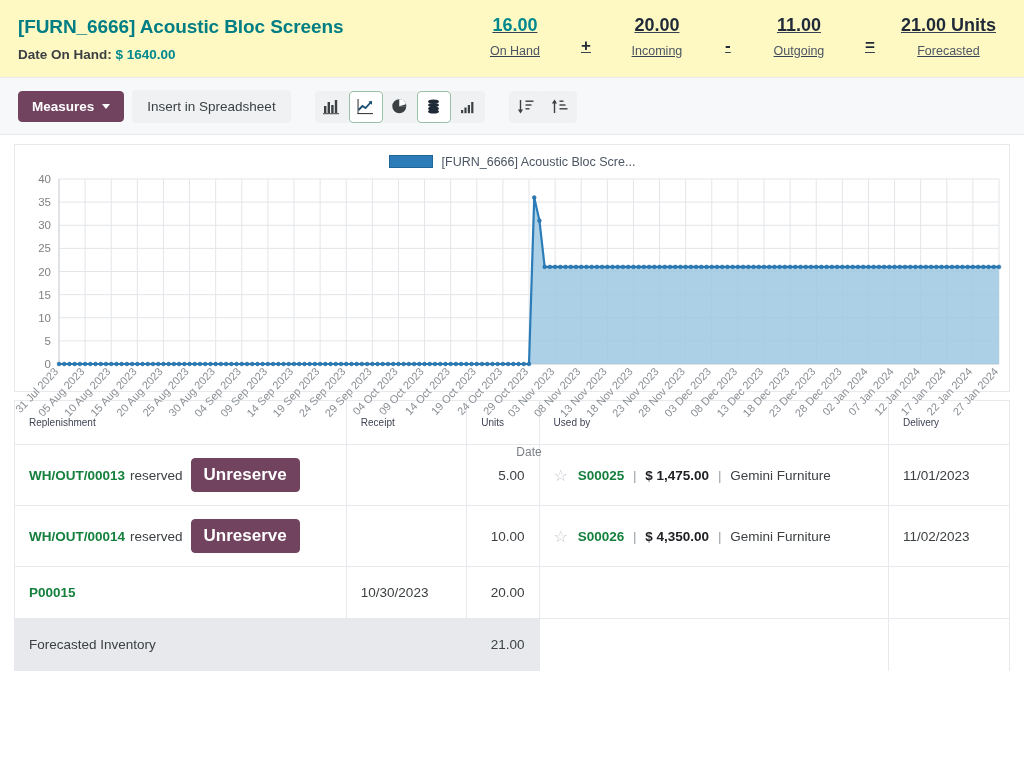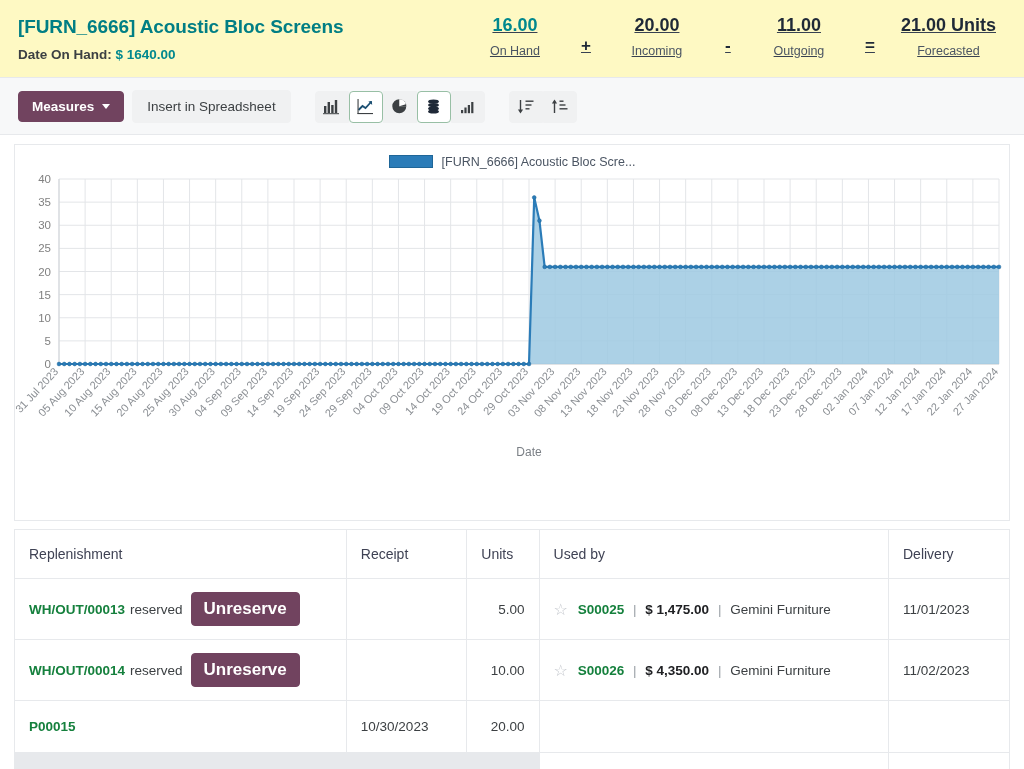--- a/index.html
+++ b/index.html
@@ -132,21 +132,21 @@
     border: 1px solid #98bfa5;
     border-radius: 4px;
   }
   .gap-sm { width: 8px; }
 
   
   .chart-card {
     margin: 9px 14px 0 14px;
     border: 1px solid #e7e9ec;
     background: #ffffff;
-    height: 377px;
+    height: 248px;
     position: relative;
   }
   .chart-legend {
     display: flex;
     align-items: center;
     justify-content: center;
     gap: 9px;
     padding-top: 9px;
     height: 24px;
   }
@@ -155,21 +155,21 @@
     background: #2b7cb8;
     border: 1px solid #1f6698;
   }
   .legend-label { font-size: 12.5px; color: #4b5563; }
   .chart-svg { display: block; }
 
   
   .tbl-wrap { margin: 8px 14px 0 14px; border: 1px solid #e7e9ec; border-bottom: none; }
   table.rep { width: 100%; border-collapse: collapse; table-layout: fixed; }
   table.rep th {
-    font-size: 14px;
+    font-size: 10px;
     font-weight: 400;
     color: #3f4254;
     text-align: left;
     padding: 16px 14px;
     border-bottom: 1px solid #e7e9ec;
     border-right: 1px solid #e7e9ec;
     vertical-align: middle;
     background: #ffffff;
   }
   table.rep td {

